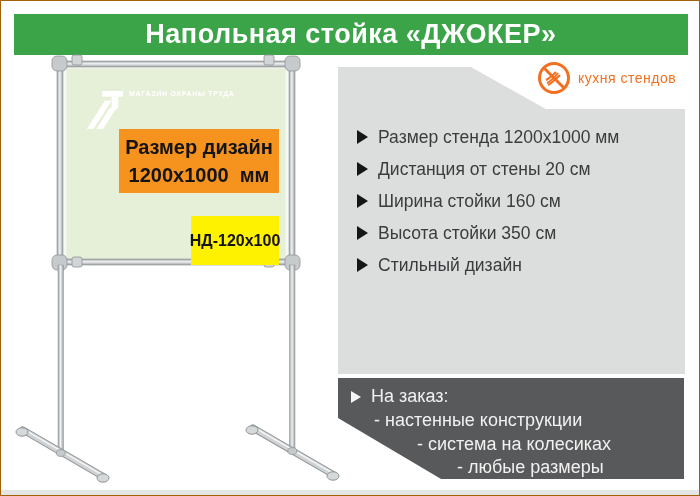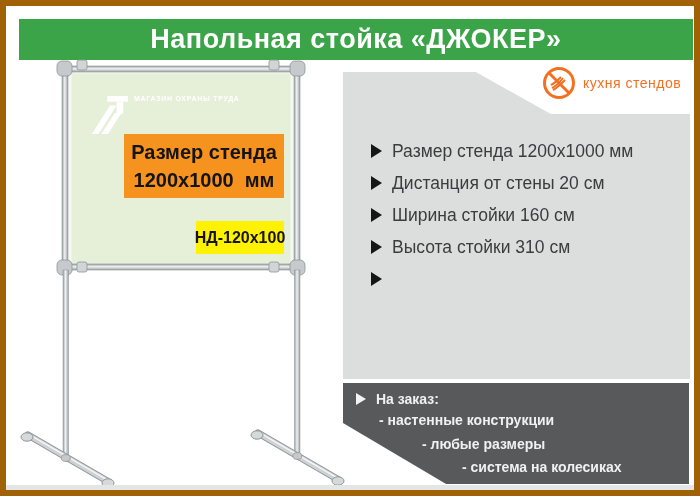--- a/index.html
+++ b/index.html
@@ -1,63 +1,62 @@
 <!DOCTYPE html>
 <html style="--green: #3BA449; --orange: #F6921E; --yellow: #FFF200; --brandOrange: #F37021; --panelGray: #DCDDDD; --darkGray: #58595B; --boardGreen: #E6EFD8;"><head>
 <meta charset="utf-8">
 <style>
   html,body{margin:0;padding:0;background:#fff;}
   .page{
     position:relative;width:700px;height:496px;box-sizing:border-box;
-    background:#ffffff;border:6px solid #a16207;overflow:hidden;
+    background:#ffffff;border:1px solid #a16207;overflow:hidden;
     font-family:"Liberation Sans","DejaVu Sans",sans-serif;
   }
   .header-bar{
     position:absolute;left:13px;top:13px;width:674px;height:41px;
     background:var(--green);display:flex;align-items:center;justify-content:center;
   }
   .header-title{color:#ffffff;font-size:27px;font-weight:bold;letter-spacing:0.5px;}
 
   .stand-svg{position:absolute;left:0;top:0;width:700px;height:496px;}
 
   .mot-logo{position:absolute;left:84px;top:84px;display:flex;align-items:flex-start;color:#ffffff;}
   .mot-logo svg{width:38px;height:50px;}
   .mot-logo-text{font-size:7px;font-weight:bold;letter-spacing:0.7px;margin:5px 0 0 6px;white-space:nowrap;}
 
   .size-label{
     position:absolute;left:118px;top:128px;width:160px;height:64px;
     background:var(--orange);color:#141414;font-weight:bold;font-size:20px;line-height:1.4;
     display:flex;flex-direction:column;align-items:center;justify-content:center;text-align:center;
   }
   .model-label{
-    position:absolute;left:190px;top:215px;width:88px;height:33px;
+    position:absolute;left:190px;top:215px;width:88px;height:49px;
     background:var(--yellow);color:#141414;font-weight:bold;font-size:16px;
     display:flex;align-items:center;justify-content:center;
   }
 
   .brand{position:absolute;left:536px;top:60px;height:34px;display:flex;align-items:center;}
   .brand svg{width:34px;height:34px;}
   .brand-text{color:var(--brandOrange);font-size:14px;letter-spacing:0.5px;margin-left:7px;white-space:nowrap;}
 
   .features-panel{
     position:absolute;left:337px;top:66px;width:347px;height:307px;
     background:var(--panelGray);
     -webkit-clip-path:polygon(0 0,38.3% 0,59.9% 13.7%,100% 13.7%,100% 100%,0 100%);
     clip-path:polygon(0 0,38.3% 0,59.9% 13.7%,100% 13.7%,100% 100%,0 100%);
   }
-  .features{list-style:none;margin:13px;padding:50px 5px 0 15px;}
+  .features{list-style:none;margin:4px;padding:50px 5px 0 15px;}
   .features li{display:flex;align-items:center;height:32px;font-size:17.5px;color:#3c3c3e;white-space:nowrap;}
   .tri{width:0;height:0;border-left:11px solid #161616;border-top:7px solid transparent;border-bottom:7px solid transparent;margin-right:10px;flex:none;}
 
   .custom-order{
     position:absolute;left:337px;top:377px;width:346px;height:101px;
-    background:var(--darkGray);color:#f1f1f1;font-size:14px;
+    background:var(--darkGray);color:#f1f1f1;font-size:18px;
     -webkit-clip-path:polygon(0 0,100% 0,100% 100%,29.8% 100%,0 39.6%);
     clip-path:polygon(0 0,100% 0,100% 100%,29.8% 100%,0 39.6%);
-    font-weight:bold;
   }
   .co-title{display:flex;align-items:center;padding:8px 0 2px 13px;white-space:nowrap;}
   .tri-white{width:0;height:0;border-left:10px solid #f4f4f4;border-top:6px solid transparent;border-bottom:6px solid transparent;margin-right:10px;flex:none;}
   .co-item{line-height:23.5px;white-space:nowrap;}
   .co-item:nth-child(1){margin-left:36px;}
   .co-item:nth-child(2){margin-left:79px;}
   .co-item:nth-child(3){margin-left:119px;}
 
   .bottom-strip{position:absolute;left:0;right:0;bottom:0;height:5px;background:#e4e5e5;}
 </style>
@@ -129,21 +128,21 @@
     <svg viewBox="0 0 40 48">
       <rect x="18" y="4" width="22" height="6" fill="#fff"></rect>
       <path d="M28 10 L35 10 L35 22 L28 26 Z" fill="#fff"></path>
       <path d="M2 44 L21 14 L28 14 L9 44 Z" fill="#fff"></path>
       <path d="M12 44 L26 22 L33 22 L19 44 Z" fill="#fff"></path>
     </svg>
     <span class="mot-logo-text">МАГАЗИН ОХРАНЫ ТРУДА</span>
   </div>
 
   <div class="size-label">
-    <span>Размер стенда</span>
+    <span>Размер дизайн</span>
     <span>1200х1000&nbsp; мм</span>
   </div>
 
   <div class="model-label">
     <span>НД-120х100</span>
   </div>
 
   <div class="brand">
     <svg viewBox="0 0 34 34">
       <circle cx="17" cy="17" r="14.5" fill="none" stroke="var(--brandOrange)" stroke-width="3"></circle>
@@ -164,34 +163,35 @@
         <li>
         <span class="tri"></span>
         <span>Дистанция от стены 20 см</span>
       </li>
         <li>
         <span class="tri"></span>
         <span>Ширина стойки 160 см</span>
       </li>
         <li>
         <span class="tri"></span>
-        <span>Высота стойки 310 см</span>
+        <span>Высота стойки 350 см</span>
       </li>
         <li>
         <span class="tri"></span>
+        <span>Стильный дизайн</span>
       </li>
       </ul>
   </div>
 
   <div class="custom-order">
     <div class="co-title">
       <span class="tri-white"></span>
       <span>На заказ:</span>
     </div>
     <div>
         <div class="co-item">- настенные конструкции</div>
+        <div class="co-item">- система на колесиках</div>
         <div class="co-item">- любые размеры</div>
-        <div class="co-item">- система на колесиках</div>
       </div>
   </div>
 
   <div class="bottom-strip"></div>
 </div>
 
 </body></html>

